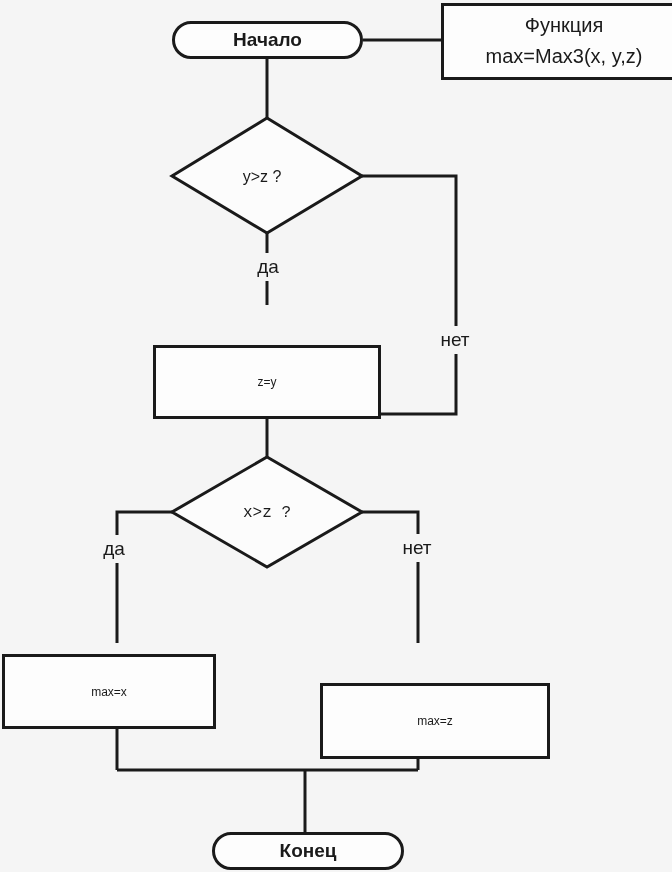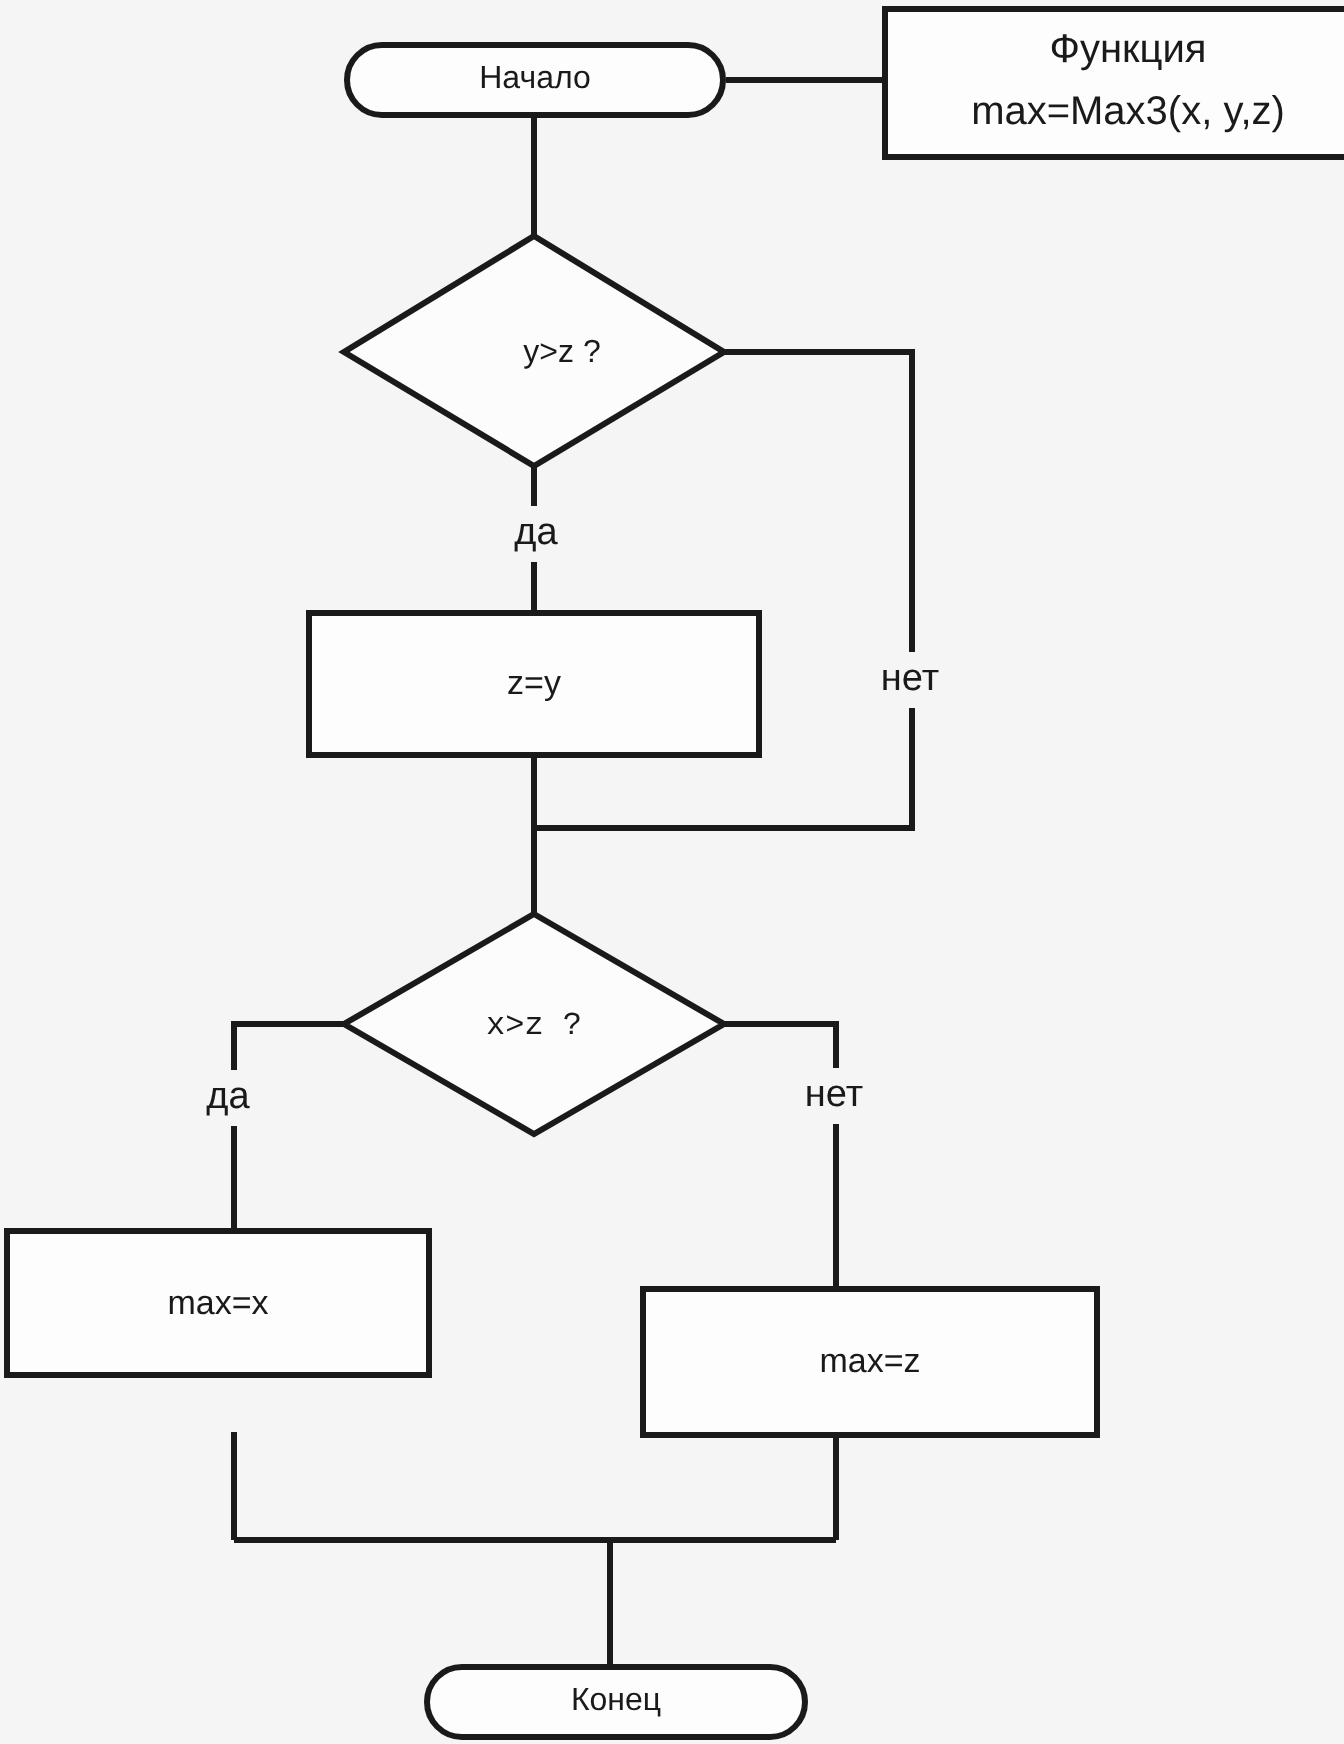--- a/index.html
+++ b/index.html
@@ -23,22 +23,22 @@
   .node {
     position: absolute;
     box-sizing: border-box;
     background: #fdfdfd;
     border: 3px solid #1a1a1a;
     display: flex;
     align-items: center;
     justify-content: center;
     text-align: center;
   }
-  .stadium { border-radius: 19px; font-size: 16px; }
-  .rect { font-size: 17px; }
+  .stadium { border-radius: 19px; font-size: 19px; font-weight: bold; }
+  .rect { font-size: 12px; margin-top: 40px; }
   .fnbox {
     font-size: 20px;
     line-height: 1.55;
     flex-direction: column;
     padding: 2px 4px 4px 4px;
   }
   .fnbox .fn-line { white-space: nowrap; }
   .dlabel {
     position: absolute;
     transform: translate(-50%, -50%);
@@ -92,21 +92,21 @@
 
   <div class="node stadium" style="left:172px; top:21px; width:191px; height:38px;">
     <span>Начало</span>
   </div>
 
   <div class="node fnbox" style="left:441px; top:3px; width:246px; height:77px;">
     <span class="fn-line">Функция</span>
     <span class="fn-line">max=Max3(x, y,z)</span>
   </div>
 
-  <div class="dlabel" style="left:281px; top:177px;">y&gt;z ?</div>
+  <div class="dlabel" style="left:262px; top:177px;">y&gt;z ?</div>
 
   <div class="branch-label" style="left:268px; top:267px;">да</div>
   <div class="branch-label" style="left:455px; top:340px;">нет</div>
 
   <div class="node rect" style="left:153px; top:305px; width:228px; height:74px;">
     <span>z=y</span>
   </div>
 
   <div class="dlabel" style="left:267px; top:513px;font-family:Liberation Mono, monospace;">x&gt;z ?</div>
 

